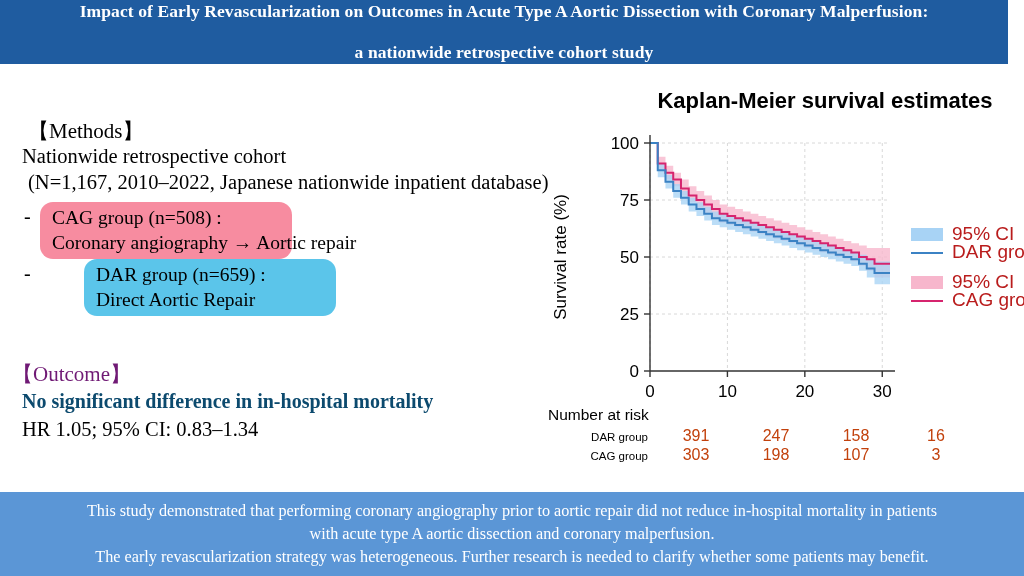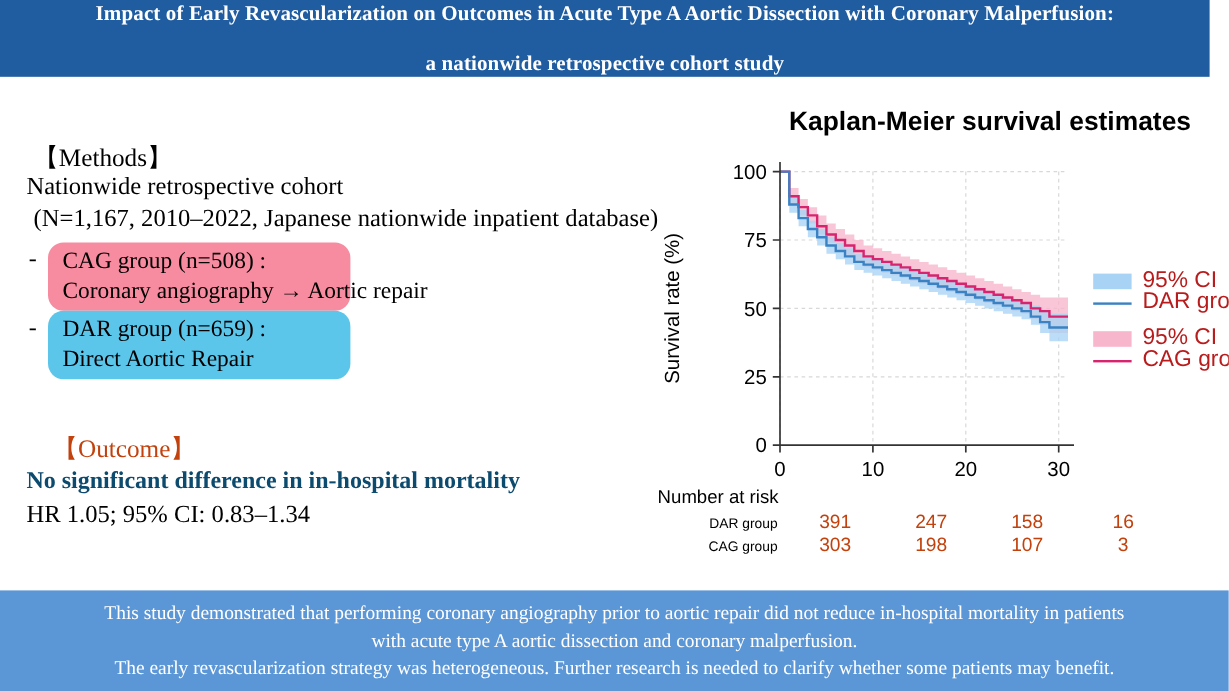--- a/index.html
+++ b/index.html
@@ -90,33 +90,33 @@
     padding-left: 2px;
     box-sizing: border-box;
   }
   .group-box {
     border-radius: 13px;
     padding: 3px 12px 4px 12px;
     box-sizing: border-box;
     width: 252px;
   }
   .group-box.cag { background: #F78CA0; }
-  .group-box.dar { background: #5BC5EA; }
+  .group-box.dar { background: #5BC5EA; margin-left: 44px; }
   .group-box .gl {
     font-size: 19.5px;
     line-height: 25px;
     color: #000;
     white-space: nowrap;
   }
 
   .outcome-heading {
     position: absolute;
-    left: 44px; top: 290px;
+    left: 12px; top: 290px;
     font-size: 21px;
-    color: #c2410c;
+    color: #701a75;
     white-space: nowrap;
   }
   .outcome-bold {
     position: absolute;
     left: 22px; top: 320px;
     font-size: 20px;
     font-weight: bold;
     color: #0c4a6e;
     white-space: nowrap;
   }

